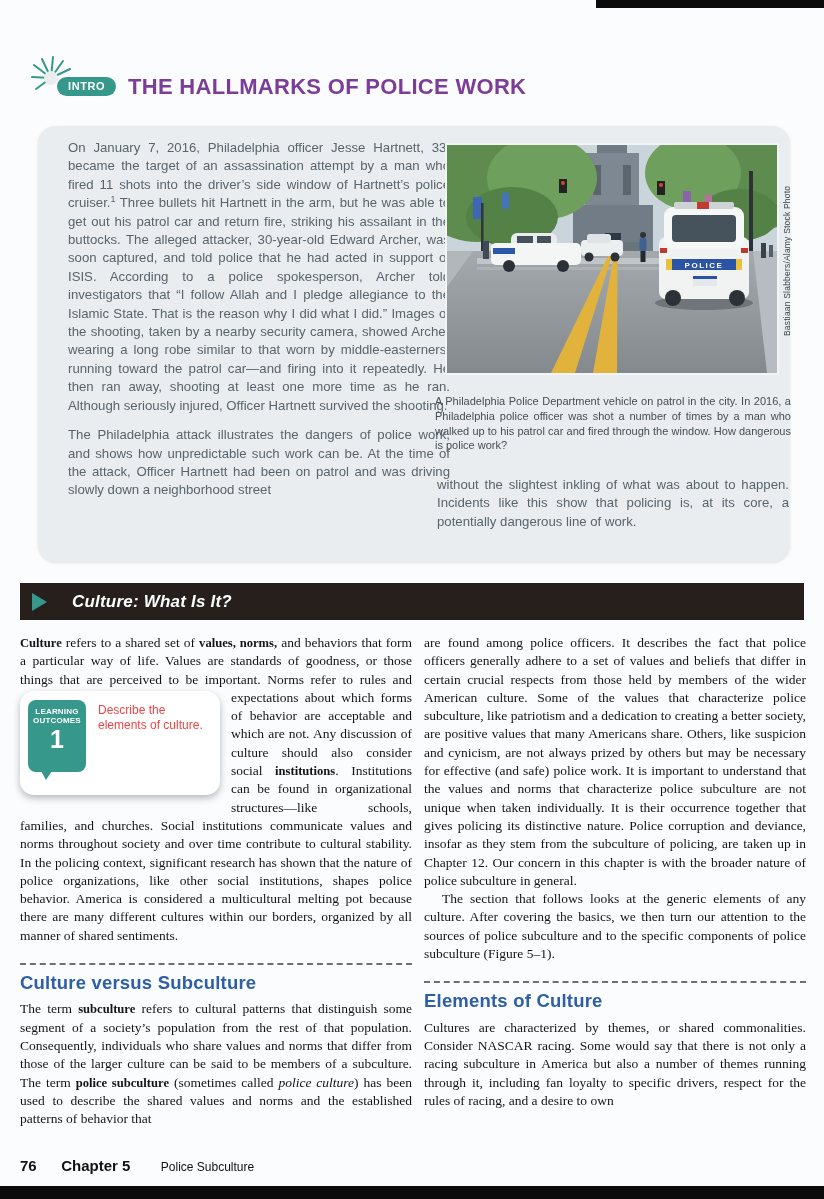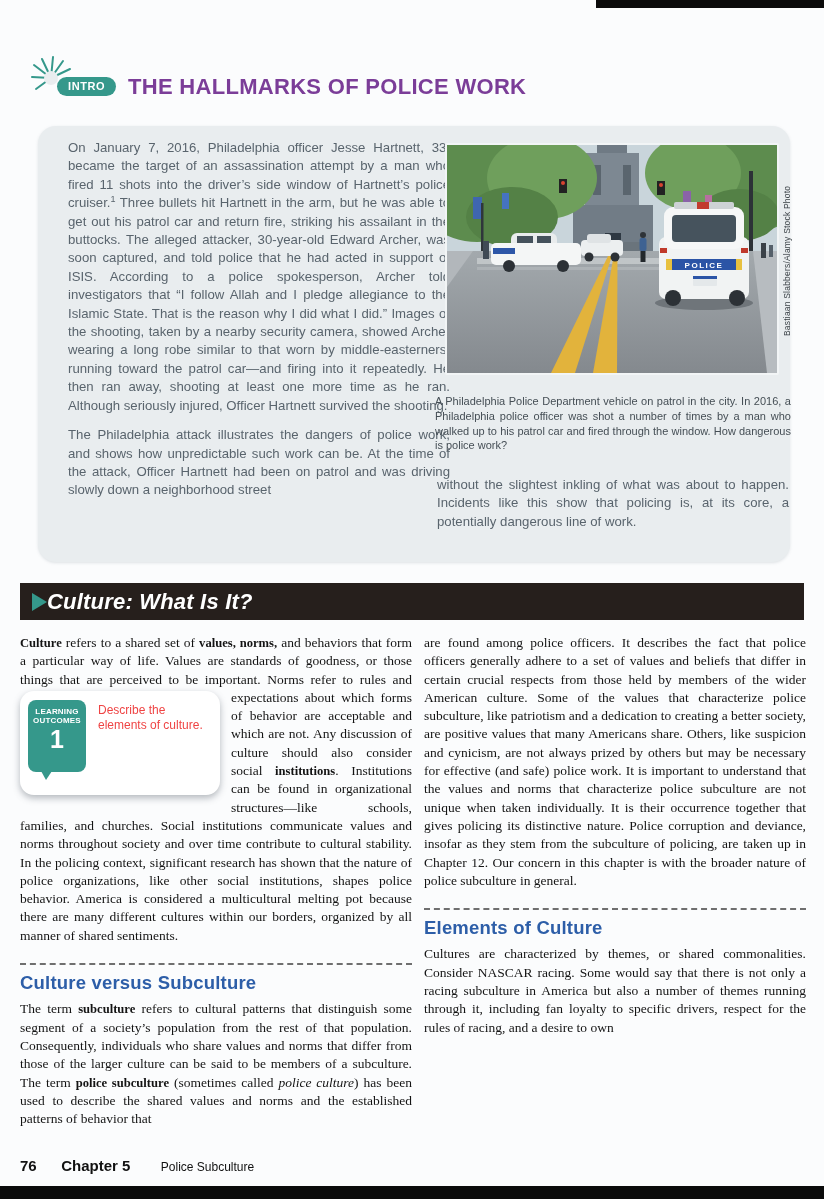--- a/index.html
+++ b/index.html
@@ -62,21 +62,21 @@
   #section-bar {
     position:absolute; left:20px; top:583px; width:784px; height:37px;
     background:#261f1c; display:flex; align-items:center; padding-left:12px;
   }
   #section-arrow {
     width:0; height:0;
     border-left:15px solid #35988b;
     border-top:9px solid transparent; border-bottom:9px solid transparent;
   }
   #section-title {
-    margin-left:0; color:#fff; font-size:22px; font-weight:bold; font-style:italic;
+    margin-left:25px; color:#fff; font-size:17px; font-weight:bold; font-style:italic;
     letter-spacing:.2px;
   }
 
   
   .serif-col {
     position:absolute; top:634px;
     font-family:"Liberation Serif", serif; font-size:13.5px; line-height:18.3px;
     text-align:justify; color:#141414;
   }
   #col-left  { left:20px;  width:392px; }
@@ -278,20 +278,21 @@
           </span>
           <span id="lo-text" style="display:block;">Describe the elements of culture.</span>
         </span><span>rules and expectations about which forms of behavior are acceptable and which are not. Any discussion of culture should also consider social </span><span class="bold-term">institutions</span><span>. Institutions can be found in organizational structures—like schools, families, and churches. Social institutions communicate values and norms throughout society and over time contribute to cultural stability. In the policing context, significant research has shown that the nature of police organizations, like other social institutions, shapes police behavior. America is considered a multicultural melting pot because there are many different cultures within our borders, organized by all manner of shared sentiments.</span></p>
     <div class="dashed-divider"></div>
     <div class="blue-head">Culture versus Subculture</div>
     <p><span>The term </span><span class="bold-term">subculture</span><span> refers to cultural patterns that distinguish some segment of a society’s population from the rest of that population. Consequently, individuals who share values and norms that differ from those of the larger culture can be said to be members of a subculture. The term </span><span class="bold-term">police subculture</span><span> (sometimes called </span><span class="it">police culture</span><span>) has been used to describe the shared values and norms and the established patterns of behavior that</span></p>
   </div>
 
   <div id="col-right" class="serif-col">
     <p>are found among police officers. It describes the fact that police officers generally adhere to a set of values and beliefs that differ in certain crucial respects from those held by members of the wider American culture. Some of the values that characterize police subculture, like patriotism and a dedication to creating a better society, are positive values that many Americans share. Others, like suspicion and cynicism, are not always prized by others but may be necessary for effective (and safe) police work. It is important to understand that the values and norms that characterize police subculture are not unique when taken individually. It is their occurrence together that gives policing its distinctive nature. Police corruption and deviance, insofar as they stem from the subculture of policing, are taken up in Chapter 12. Our concern in this chapter is with the broader nature of police subculture in general.</p>
+    <p class="indent">The section that follows looks at the generic elements of any culture. After covering the basics, we then turn our attention to the sources of police subculture and to the specific components of police subculture (Figure 5–1).</p>
     <div class="dashed-divider"></div>
     <div class="blue-head">Elements of Culture</div>
     <p>Cultures are characterized by themes, or shared commonalities. Consider NASCAR racing. Some would say that there is not only a racing subculture in America but also a number of themes running through it, including fan loyalty to specific drivers, respect for the rules of racing, and a desire to own</p>
   </div>
 
   <div id="footer">
     <span class="pg">76</span>
     <span class="ch">Chapter 5</span>
     <span class="ct">Police Subculture</span>
   </div>

